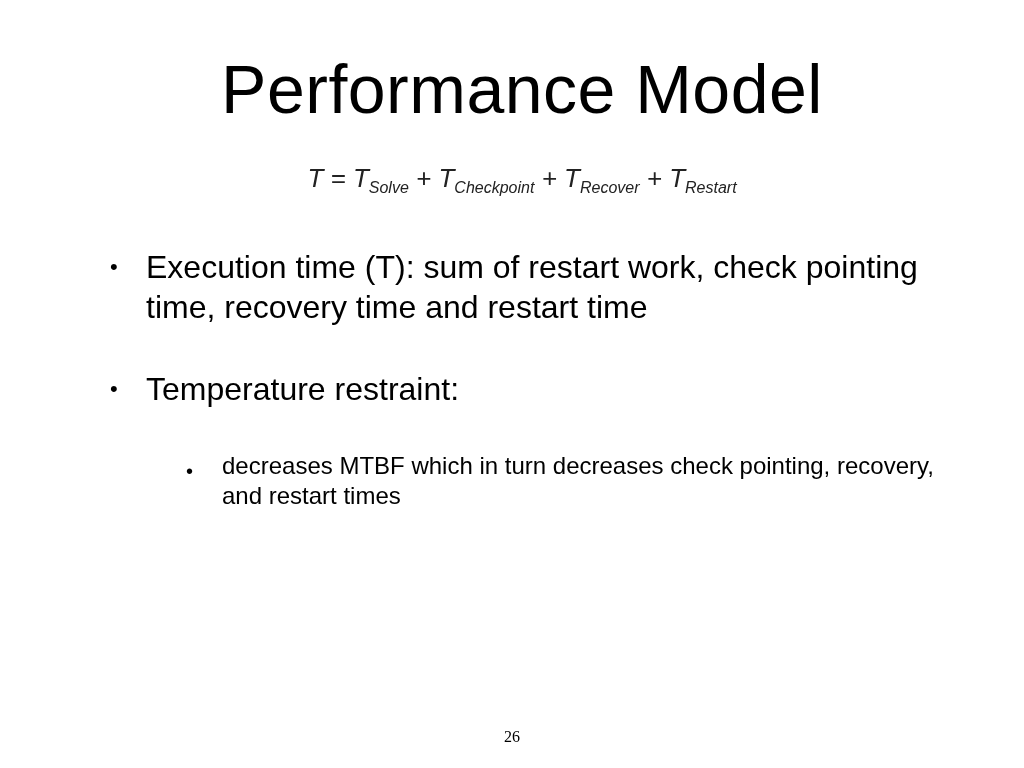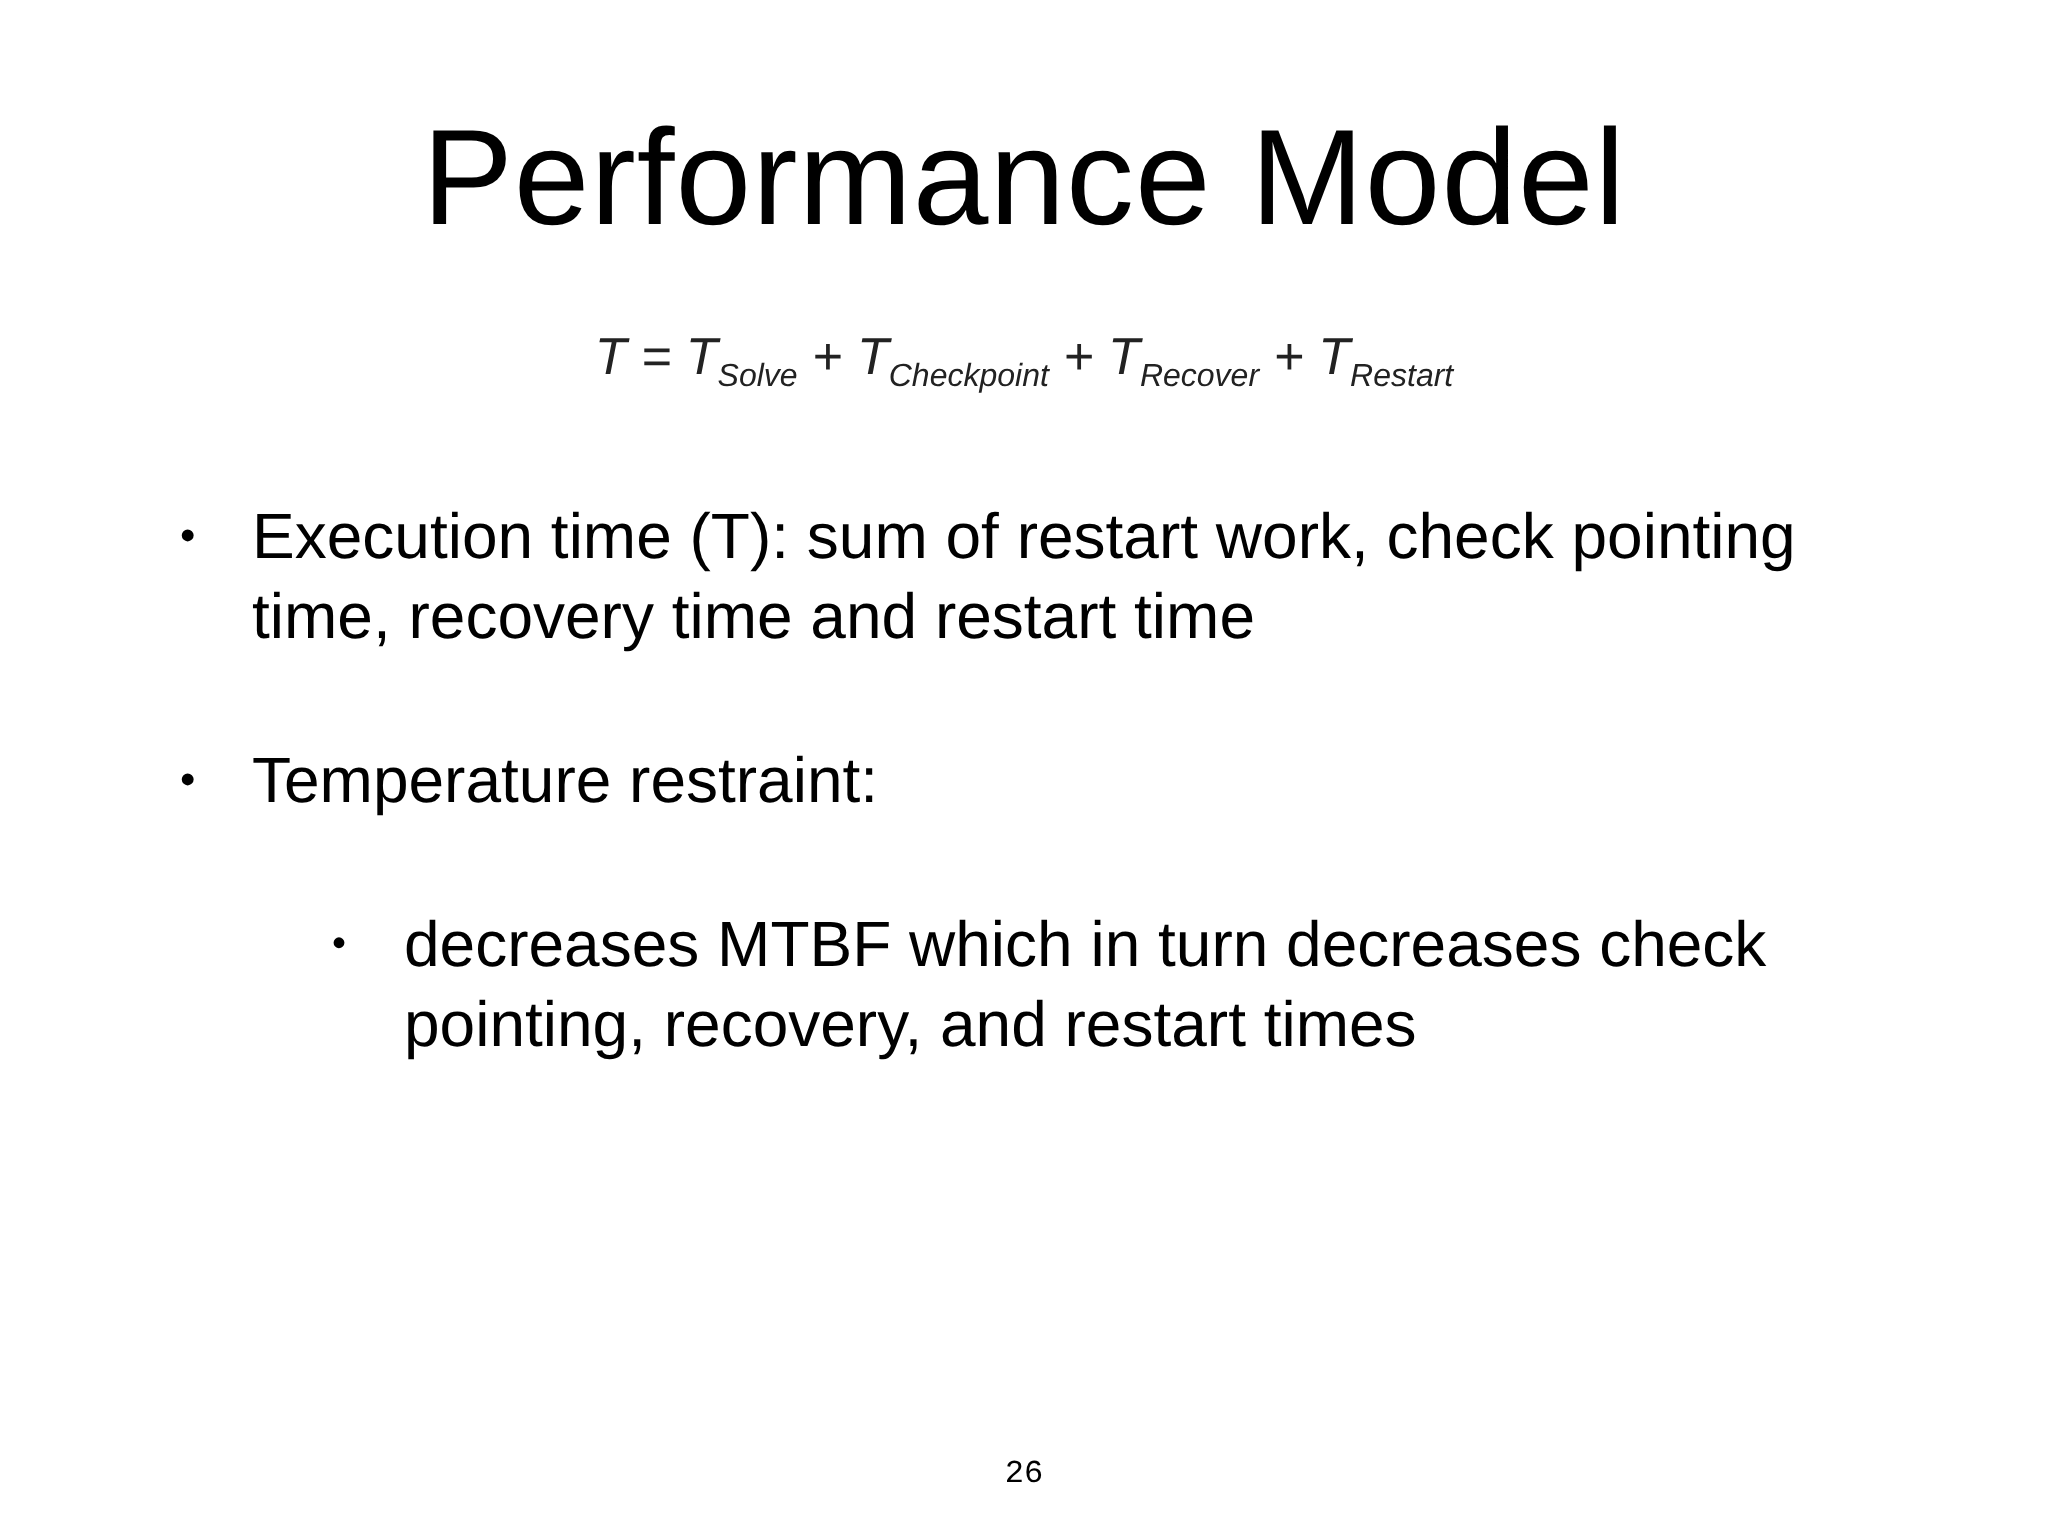--- a/index.html
+++ b/index.html
@@ -9,21 +9,21 @@
     height: 768px;
     background: #fff;
     font-family: Arial, Helvetica, sans-serif;
     color: #000;
   }
   .slide {
     width: 1024px;
     height: 768px;
     position: relative;
     box-sizing: border-box;
-    padding: 40px 60px 0 60px;
+    padding: 40px 60px 0 80px;
   }
   .title {
     font-size: 68px;
     text-align: center;
     margin: 10px 0 35px 0;
     font-weight: normal;
     letter-spacing: 0.5px;
   }
   .formula {
     text-align: center;
@@ -58,42 +58,42 @@
     font-size: 22px;
     line-height: 40px;
   }
   ul.inner {
     list-style: none;
     padding-left: 40px;
     margin-top: 42px;
   }
   ul.inner > li {
     position: relative;
-    font-size: 32px;
+    font-size: 24px;
     line-height: 1.25;
     padding-left: 36px;
     margin-bottom: 42px;
     margin-top: 16px;
   }
   ul.inner > li::before {
     content: "•";
     position: absolute;
     left: 0;
     top: 0;
     font-size: 20px;
     line-height: 40px;
   }
   .pagenum {
     position: absolute;
     bottom: 22px;
     width: 100%;
     left: 0;
     text-align: center;
     font-size: 16px;
-    font-family: Liberation Mono, monospace;
+    font-family: Liberation Serif, serif;
   }
 </style>
 </head>
 <body>
 
 <div class="slide">
 
   <h1 class="title">Performance Model</h1>
 
   <div class="formula">

